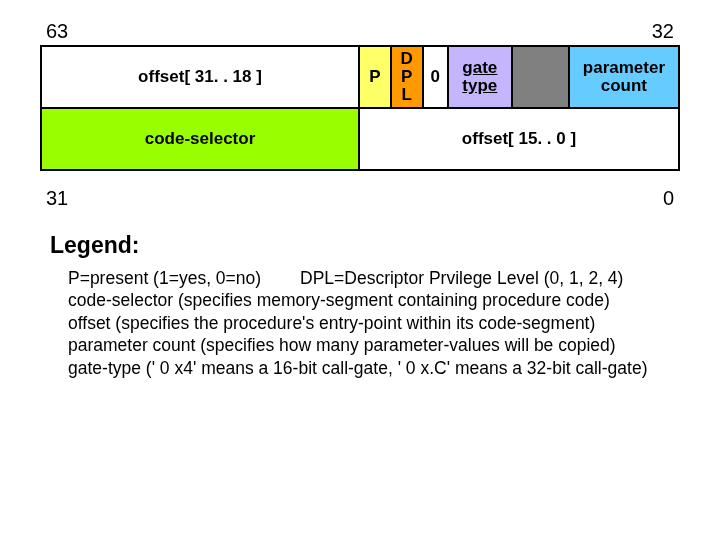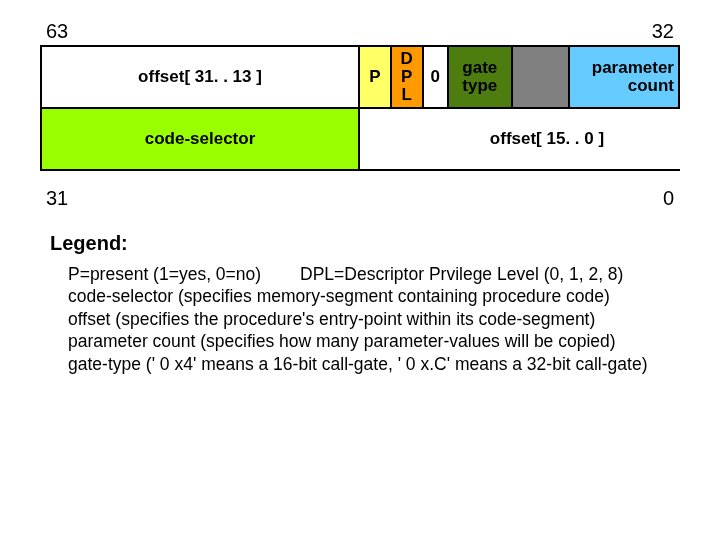--- a/index.html
+++ b/index.html
@@ -49,35 +49,35 @@
     text-align: center;
     line-height: 1.05;
     box-sizing: border-box;
     padding: 0 4px;
   }
   .row .cell:last-child { border-right: none; }
 
   .c-white  { background: #ffffff; }
   .c-yellow { background: #ffff66; }
   .c-orange { background: #ff9900; }
-  .c-pink   { background: #4d7c0f; }
+  .c-pink   { background: #c4b5fd; text-decoration: underline; }
   .c-gray   { background: #808080; }
   .c-blue   { background: #66ccff; }
   .c-lime   { background: #99ff00; }
 
   .w-half  { flex: 0 0 50%; }
   .w-p     { flex: 0 0 5%; }
   .w-dpl   { flex: 0 0 5%; }
   .w-z     { flex: 0 0 4%; }
   .w-type  { flex: 0 0 10%; }
   .w-gap   { flex: 0 0 9%; }
-  .w-param { flex: 0 0 17%; text-align: right; }
+  .w-param { flex: 0 0 17%; }
 
   .legend-head {
-    font-size: 20px;
+    font-size: 23px;
     font-weight: 700;
     margin: 22px 0 8px 10px;
   }
   .legend-body {
     font-family: Arial, sans-serif;
     font-size: 17.5px;
     line-height: 1.28;
     margin-left: 28px;
   }
 </style>
@@ -87,47 +87,47 @@
 <div class="page">
 
 
   <div class="bit-top">
     <span>63</span>
     <span>32</span>
   </div>
 
   <div class="tbl">
     <div class="row">
-      <div class="cell w-half c-white">offset[ 31. . 13 ]</div>
+      <div class="cell w-half c-white">offset[ 31. . 18 ]</div>
       <div class="cell w-p    c-yellow">P</div>
       <div class="cell w-dpl  c-orange" style="white-space:pre;">D
 P
 L</div>
       <div class="cell w-z    c-white">0</div>
       <div class="cell w-type c-pink">gate type</div>
       <div class="cell w-gap  c-gray"></div>
       <div class="cell w-param c-blue">parameter count</div>
     </div>
     <div class="row">
       <div class="cell w-half c-lime">code-selector</div>
-      <div class="cell c-white" style="flex:0 0 50%;margin-left:28px;">offset[ 15. . 0 ]</div>
+      <div class="cell c-white" style="flex:0 0 50%;">offset[ 15. . 0 ]</div>
     </div>
   </div>
 
   <div class="bit-bot">
     <span>31</span>
     <span>0</span>
   </div>
 
   <div class="legend-head">Legend:</div>
   <div class="legend-body">
     <div>
       <span>P=present (1=yes, 0=no)</span>
       &nbsp;&nbsp;&nbsp;&nbsp;&nbsp;&nbsp;
-      <span>DPL=Descriptor Prvilege Level (0, 1, 2, 8)</span>
+      <span>DPL=Descriptor Prvilege Level (0, 1, 2, 4)</span>
     </div>
     <div>code-selector (specifies memory-segment containing procedure code)</div>
     <div>offset (specifies the procedure's entry-point within its code-segment)</div>
     <div>parameter count (specifies how many parameter-values will be copied)</div>
     <div>gate-type (' 0 x4' means a 16-bit call-gate, ' 0 x.C' means a 32-bit call-gate)</div>
   </div>
 
 </div>
 
 </body></html>

